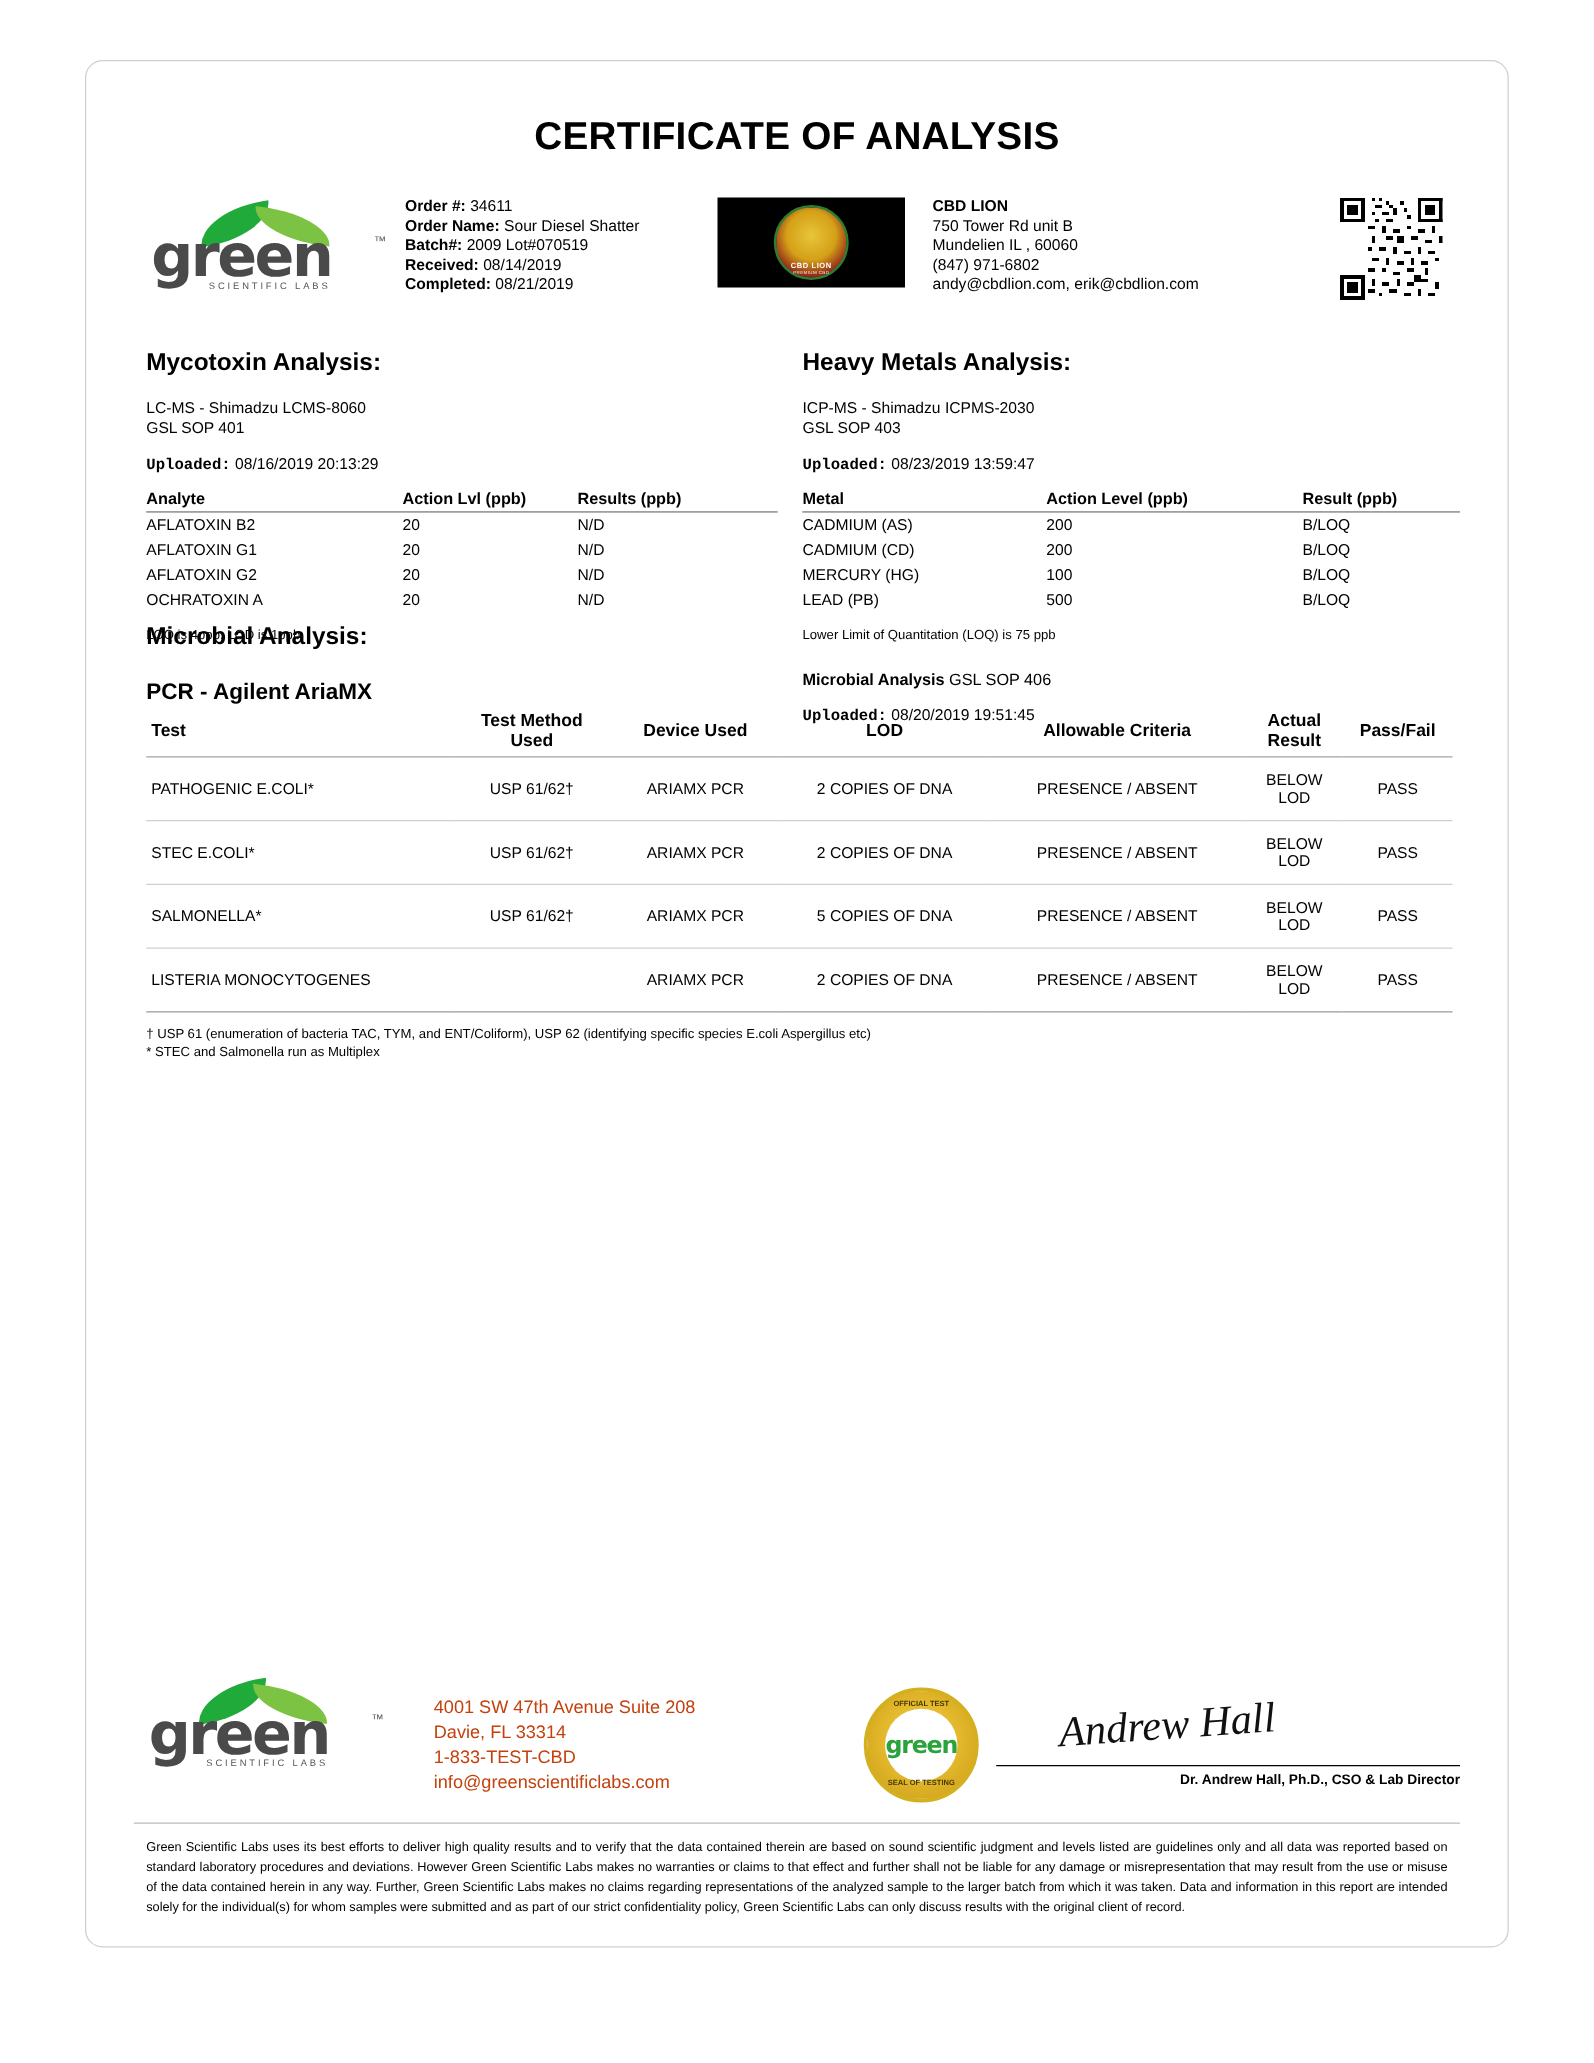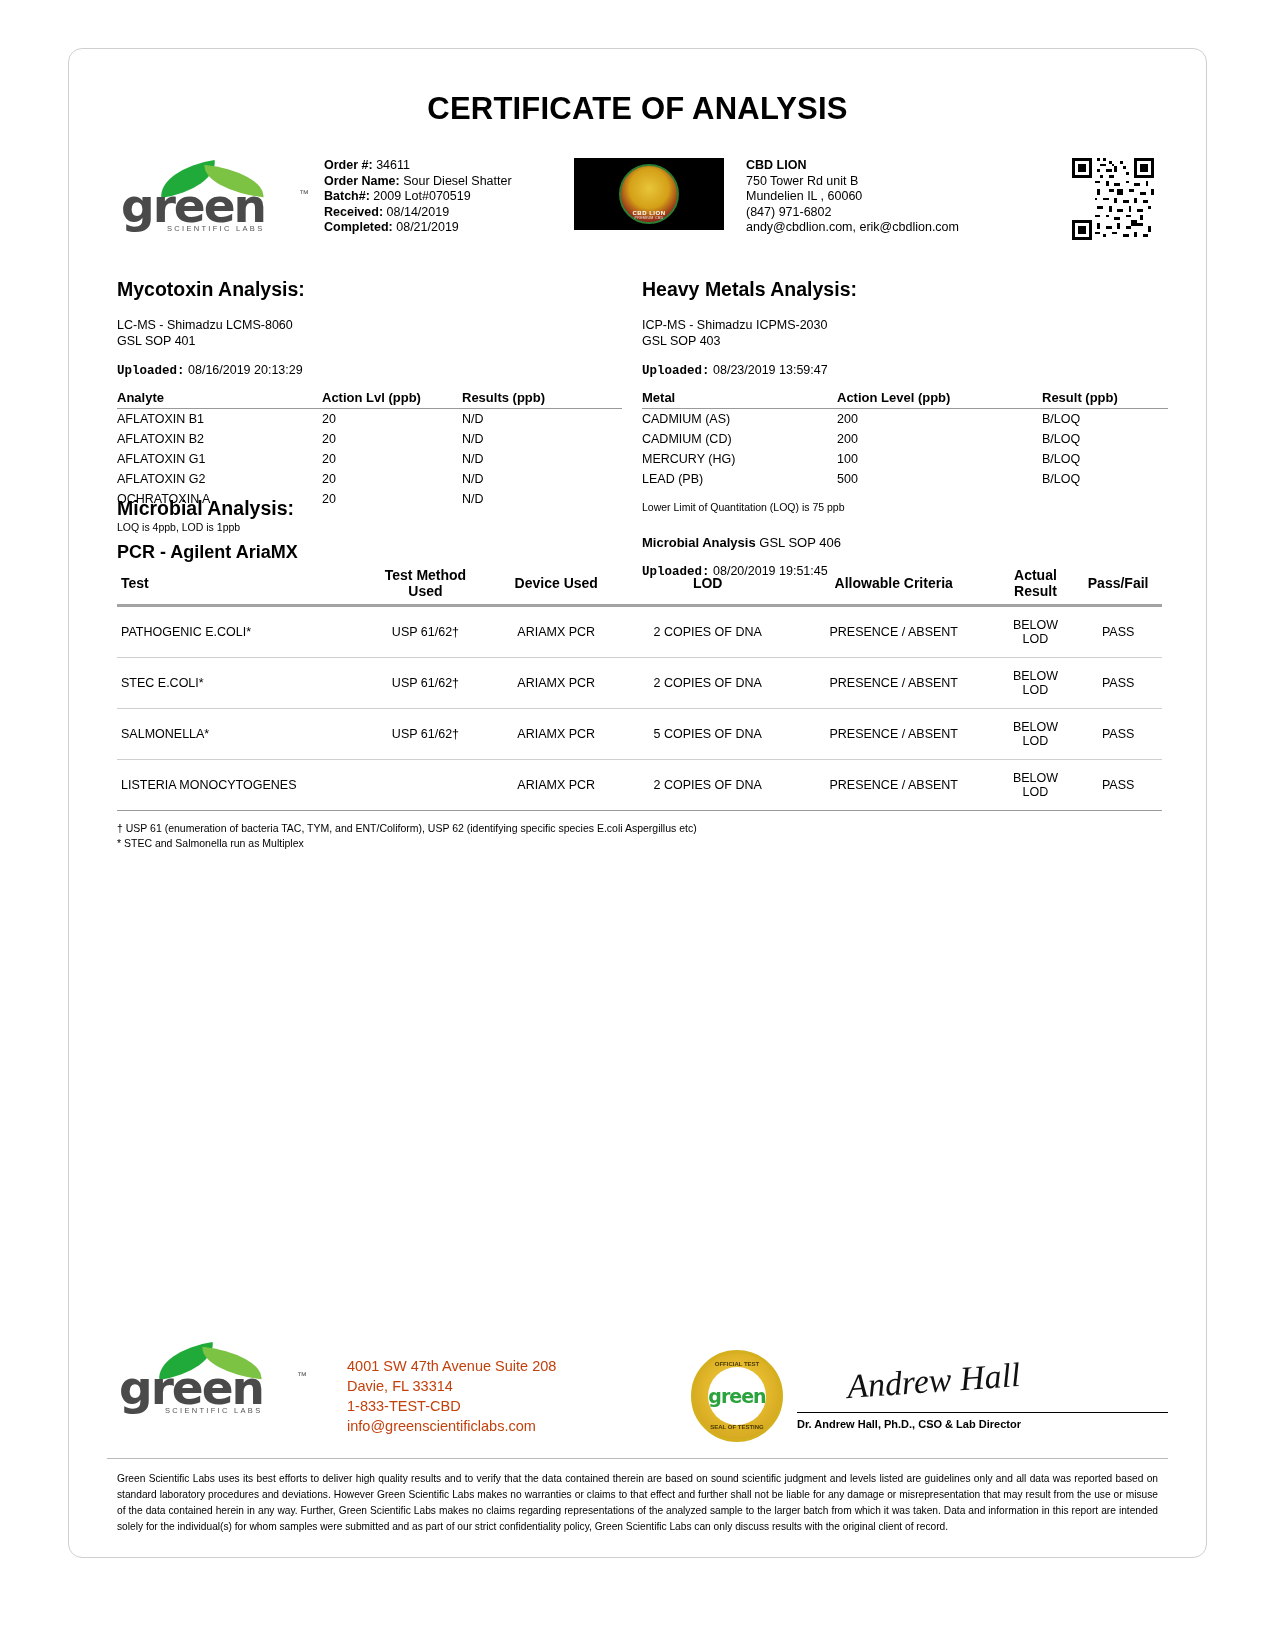--- a/index.html
+++ b/index.html
@@ -163,21 +163,21 @@
   
   .micro-wrap { margin-top: 6px; padding-left: 10px; padding-right: 6px; }
   h2.micro-title { font-size: 19.5px; font-weight: bold; margin: 0; color: #000; }
   .micro-right-head { font-size: 13px; color: #000; }
   .micro-right-head b { font-weight: bold; }
   .pcr { font-size: 18px; color: #000; font-weight: bold; }
 
   table.micro { width: 100%; border-collapse: collapse; margin-top: 2px; }
   table.micro th {
     font-size: 14px; font-weight: bold; color: #000;
-    border-bottom: 3px solid #a3a3a3; padding: 2px 4px 5px 4px; text-align: center;
+    border-bottom: 1px solid #a3a3a3; padding: 2px 4px 5px 4px; text-align: center;
   }
   table.micro th.l { text-align: left; }
   table.micro td {
     font-size: 12.5px; color: #000; text-align: center;
     padding: 11px 4px; border-bottom: 1px solid #cfcfcf;
   }
   table.micro td.l { text-align: left; }
   table.micro tr:last-child td { border-bottom: 1px solid #999; }
   .footnotes { font-size: 10.5px; line-height: 15px; color: #000; margin-top: 10px; }
 
@@ -205,21 +205,21 @@
   .seal .top-t { position:absolute; top: 8px; left:0; right:0; text-align:center; font-size: 6px; color:#4a3a00; font-weight:bold;}
   .seal .bot-t { position:absolute; bottom: 9px; left:0; right:0; text-align:center; font-size: 6px; color:#4a3a00; font-weight:bold;}
   .sig-wrap { flex: 1 1 auto; padding-top: 16px; }
   .sig-line { border-bottom: 1px solid #000; height: 52px; position: relative; }
   .sig-text {
     position: absolute; left: 50px; top: 2px;
     font-family: "Liberation Serif", serif;
     font-size: 34px; font-style: italic; color: #111;
     transform: rotate(-4deg);
   }
-  .sig-name { font-size: 11px; font-weight: bold; text-align: left; margin-top: 5px; color:#000;}
+  .sig-name { font-size: 11px; font-weight: bold; text-align: right; margin-top: 5px; color:#000;}
   .disclaimer {
     border-top: 1px solid #bbb;
     margin-top: 16px;
     padding: 12px 10px 0 10px;
     font-size: 10.2px;
     line-height: 16px;
     color: #000;
     text-align: justify;
   }
 </style>
@@ -367,25 +367,20 @@
           <table class="data myco">
             <thead>
                 <tr>
               <th>Analyte</th>
               <th>Action Lvl (ppb)</th>
               <th>Results (ppb)</th>
             </tr>
               </thead>
             <tbody>
               <tr>
-                <td>AFLATOXIN B1</td>
-                <td>20</td>
-                <td>N/D</td>
-              </tr>
-              <tr>
                 <td>AFLATOXIN B2</td>
                 <td>20</td>
                 <td>N/D</td>
               </tr>
               <tr>
                 <td>AFLATOXIN G1</td>
                 <td>20</td>
                 <td>N/D</td>
               </tr>
               <tr>

